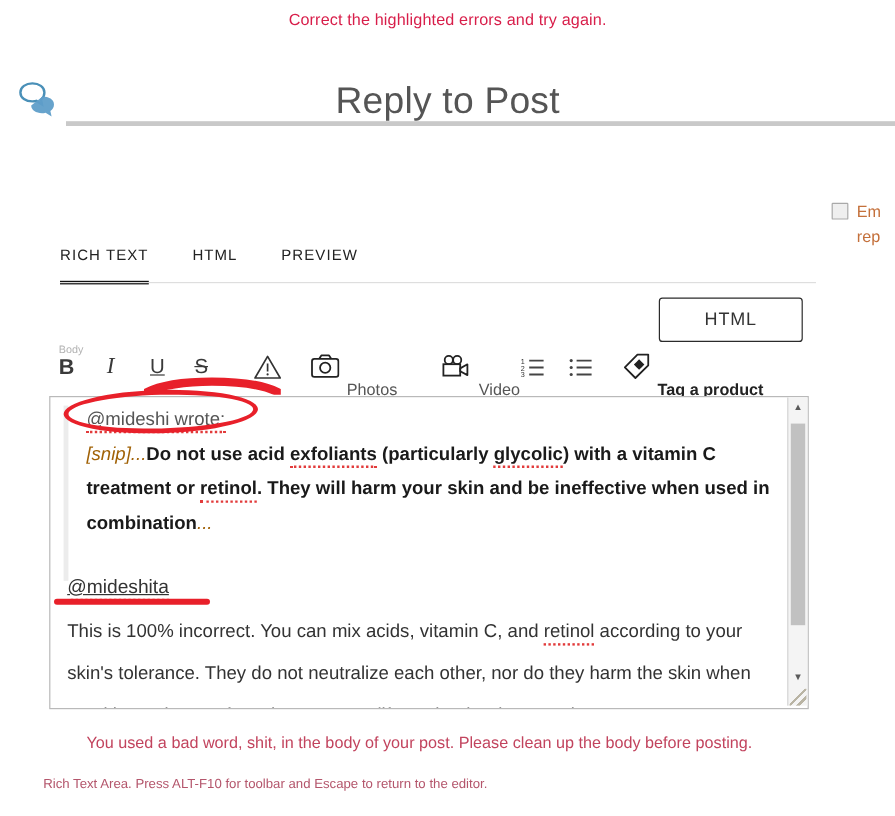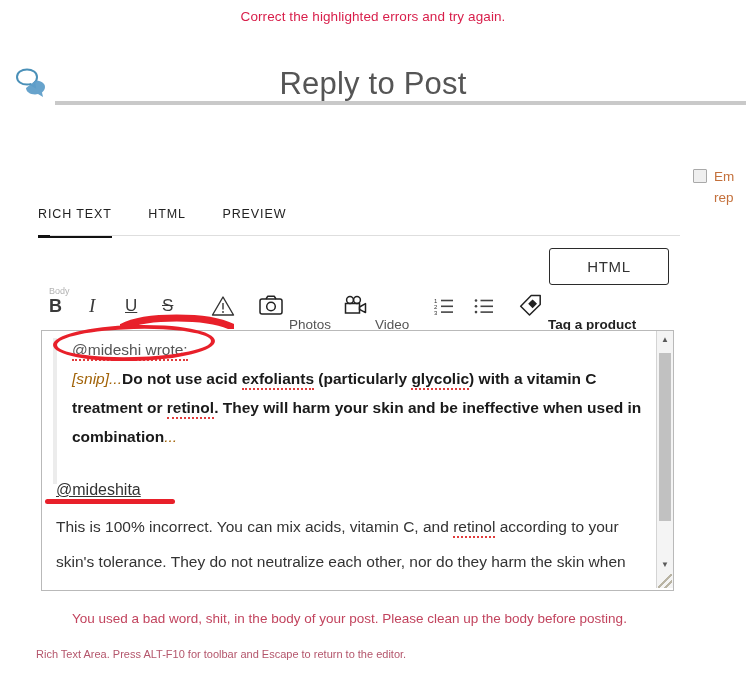--- a/index.html
+++ b/index.html
@@ -43,21 +43,21 @@
     border-radius: 1px;
   }
   .email-opt .lbl {
     position: absolute; left: 24px; top: 0px;
     width: 40px;
     font-size: 13.5px; color: #c4703b; line-height: 21px;
     white-space: pre-wrap; word-break: break-all;
   }
 
   
-  .tabs { position: absolute; left: 38px; top: 204px; text-align: right; }
+  .tabs { position: absolute; left: 50px; top: 204px; text-align: right; }
   .tab {
     display: inline-block;
     font-size: 12.5px; letter-spacing: .9px;
     color: #222; padding: 0 0 14px 0; margin-right: 32px;
     cursor: pointer;
   }
   .tab.active { border-bottom: 3px solid #111; }
   .tabs-rule {
     position: absolute; left: 50px; top: 235px;
     width: 630px; height: 1px; background: #dedede;
@@ -236,21 +236,21 @@
       <span>
         <svg width="24" height="20" viewBox="0 0 24 20" aria-hidden="true">
           <rect x="1" y="4" width="22" height="15" rx="2" fill="none" stroke="#222" stroke-width="1.5"></rect>
           <path d="M7 4 L8.8 1.2 L15.2 1.2 L17 4" fill="none" stroke="#222" stroke-width="1.5" stroke-linejoin="round"></path>
           <circle cx="12" cy="11.5" r="4.3" fill="none" stroke="#222" stroke-width="1.5"></circle>
         </svg>
       </span>
       <span class="tb-lbl">Photos</span>
     </div>
 
-    <div class="tb-item" style="left:302px;text-decoration:underline;">
+    <div class="tb-item" style="left:326px;text-decoration:underline;">
       <span>
         <svg width="26" height="20" viewBox="0 0 26 20" aria-hidden="true">
           <circle cx="7" cy="5" r="3.4" fill="none" stroke="#222" stroke-width="1.5"></circle>
           <circle cx="14" cy="5" r="3.4" fill="none" stroke="#222" stroke-width="1.5"></circle>
           <rect x="2.5" y="8.5" width="14" height="9.5" fill="none" stroke="#222" stroke-width="1.5"></rect>
           <path d="M16.5 12 L22.5 8.6 L22.5 17.6 L16.5 14.4 Z" fill="none" stroke="#222" stroke-width="1.5" stroke-linejoin="round"></path>
         </svg>
       </span>
       <span class="tb-lbl">Video</span>
     </div>

